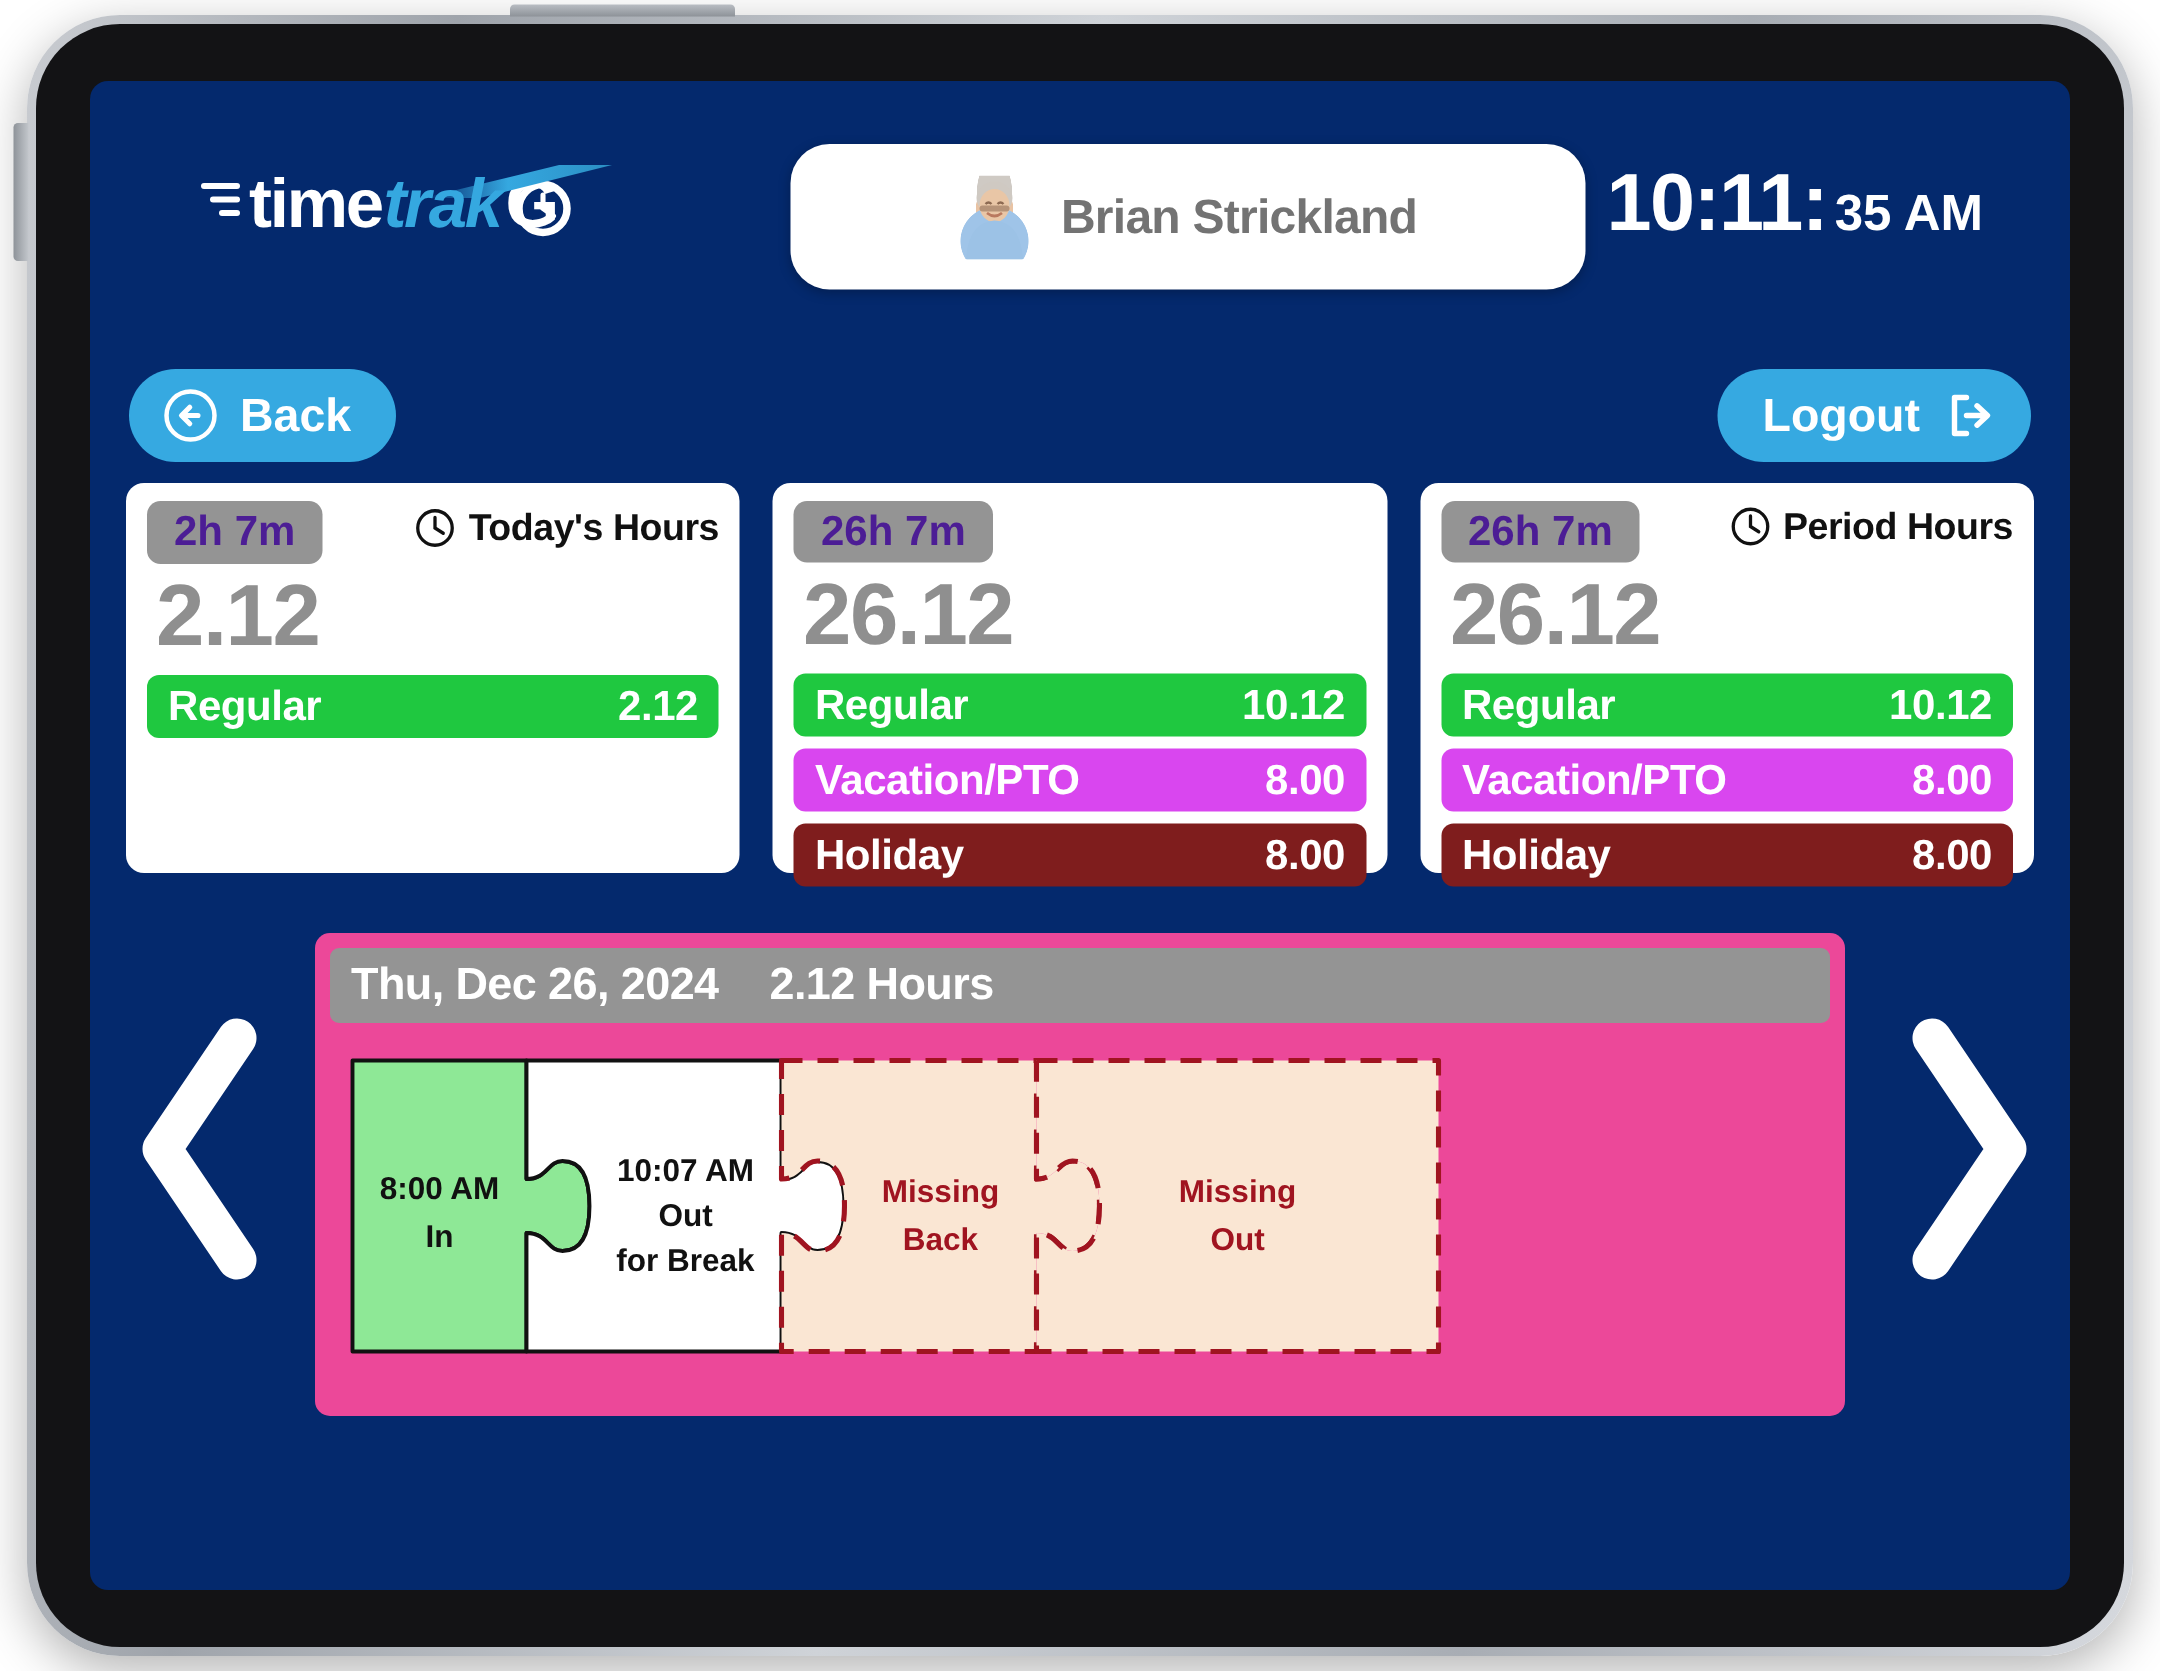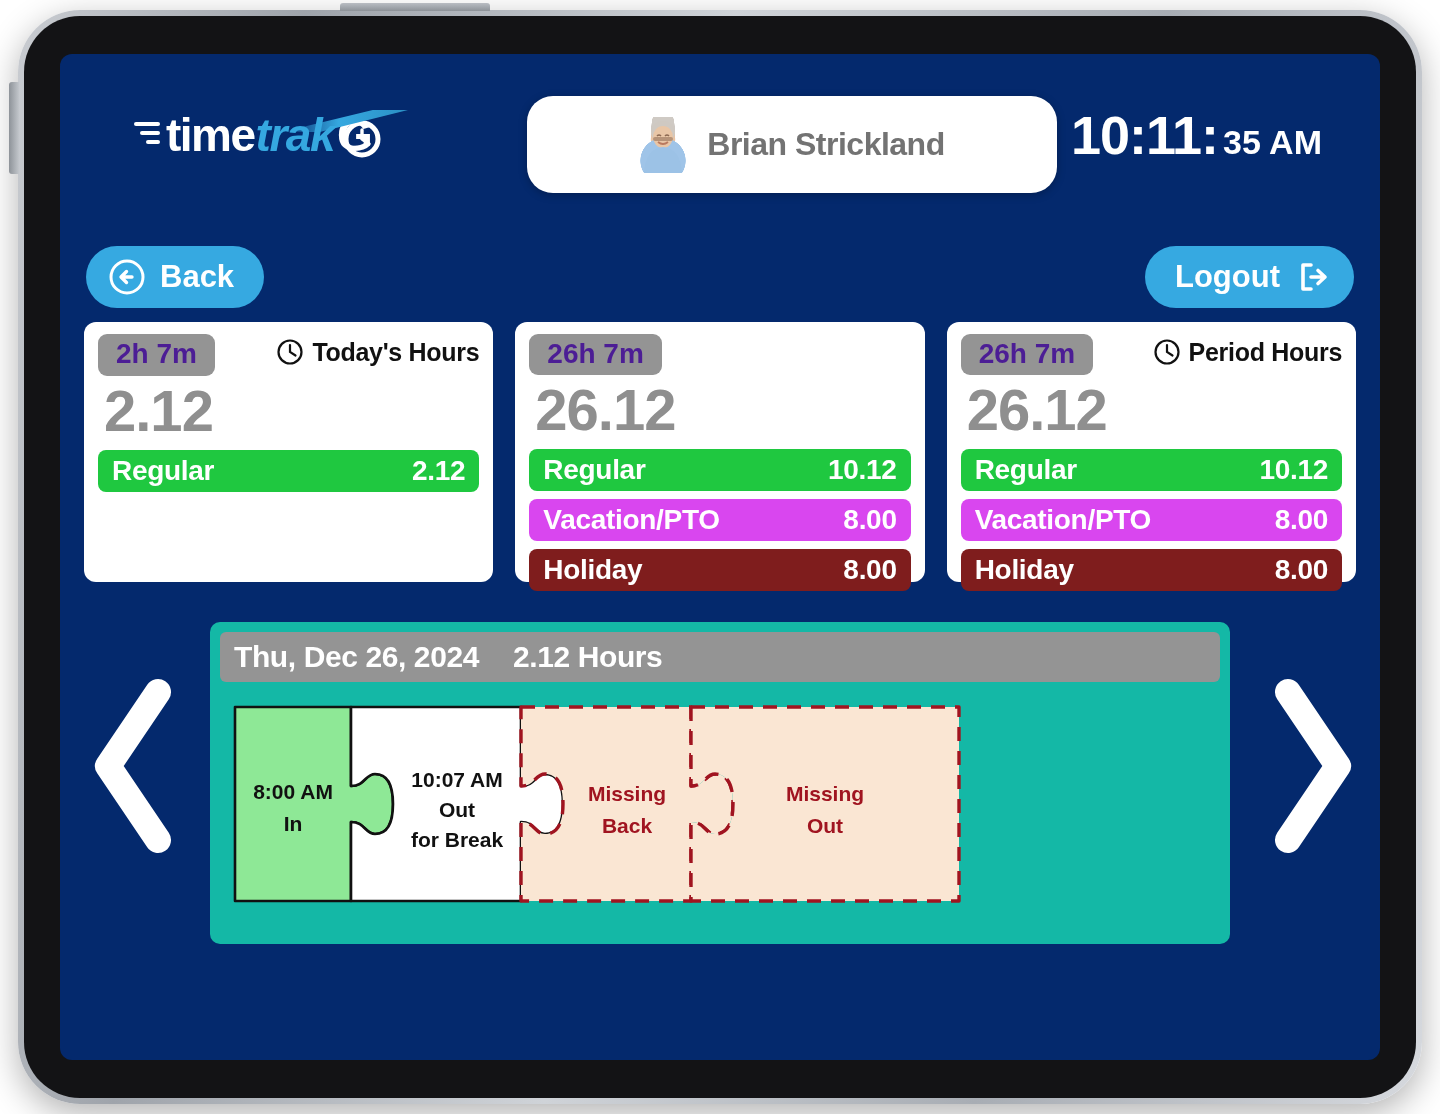--- a/index.html
+++ b/index.html
@@ -197,21 +197,21 @@
     position: absolute; top: 48px;
     width: 96px; height: 192px; cursor: pointer;
     background: none; border: none; padding: 0;
   }
   .nav-chevron.prev { left: 22px; }
   .nav-chevron.next { right: 22px; }
 
   .timeline-panel {
     position: absolute;
     left: 150px; right: 150px; top: 0;
-    background: #14b8a6;
+    background: #ec4899;
     border-radius: 10px;
     padding: 10px 10px 14px 10px;
     height: 322px;
   }
   .panel-header {
     background: #949494; border-radius: 6px;
     height: 50px; display: flex; align-items: center;
     padding: 0 14px; gap: 34px;
     color: #ffffff; font-size: 30px; font-weight: 700;
     letter-spacing: -0.4px;

